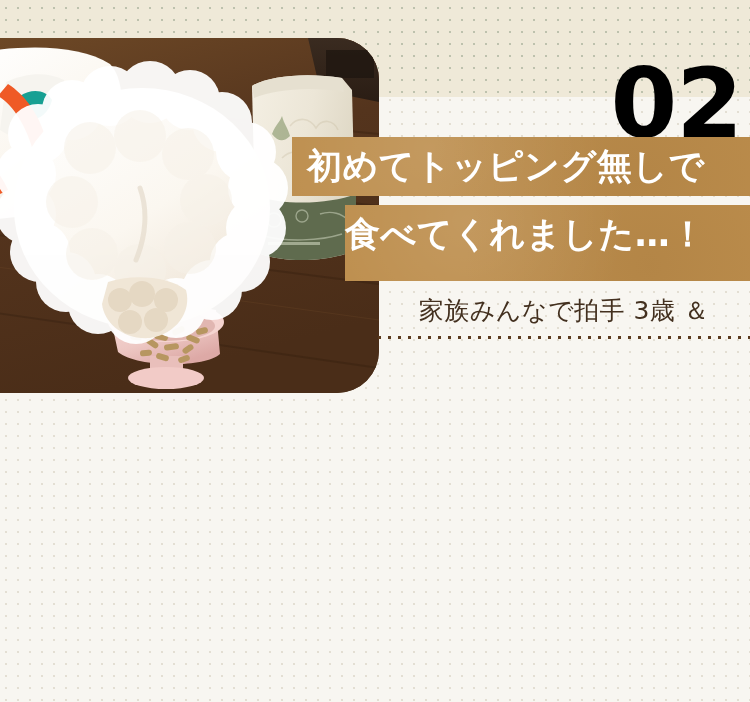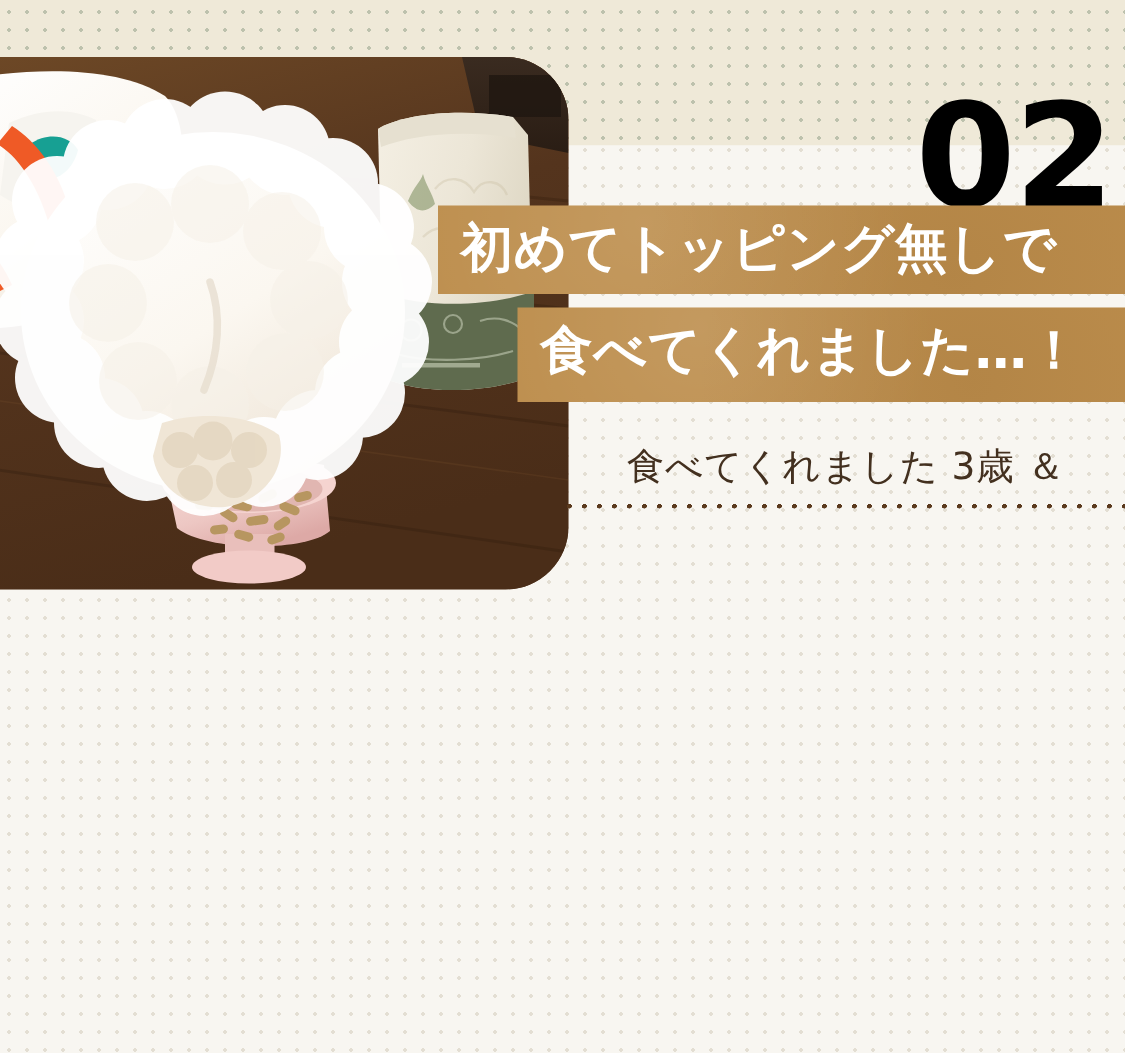--- a/index.html
+++ b/index.html
@@ -100,23 +100,22 @@
   .hl-band-1 {
     left: 292px;
     top: 137px;
     height: 59px;
     right: 0;
     padding-left: 15px;
   }
   .hl-band-2 {
     left: 345px;
     top: 205px;
-    height: 63px;
+    height: 76px;
     right: 0;
-    padding-left: 15px;
   }
 
   
   .reviewer {
     position: absolute;
     z-index: 7;
     left: 378px;
     top: 288px;
     right: 0;
     text-align: center;
@@ -320,19 +319,19 @@
       <rect x="0" y="0" width="389" height="355" fill="none"></rect>
     </svg>
   </div>
 
   <div class="headline">
     <div class="hl-band hl-band-1">初めてトッピング無しで</div>
     <div class="hl-band hl-band-2">食べてくれました…！</div>
   </div>
 
   <div class="reviewer">
-    <div class="reviewer-line">食べてくれました 3歳 ＆</div>
+    <div class="reviewer-line">家族みんなで拍手 3歳 ＆</div>
     <div class="reviewer-divider"></div>
   </div>
 
 
   <div class="bottom-rule"></div>
 </div>
 
 </body></html>

